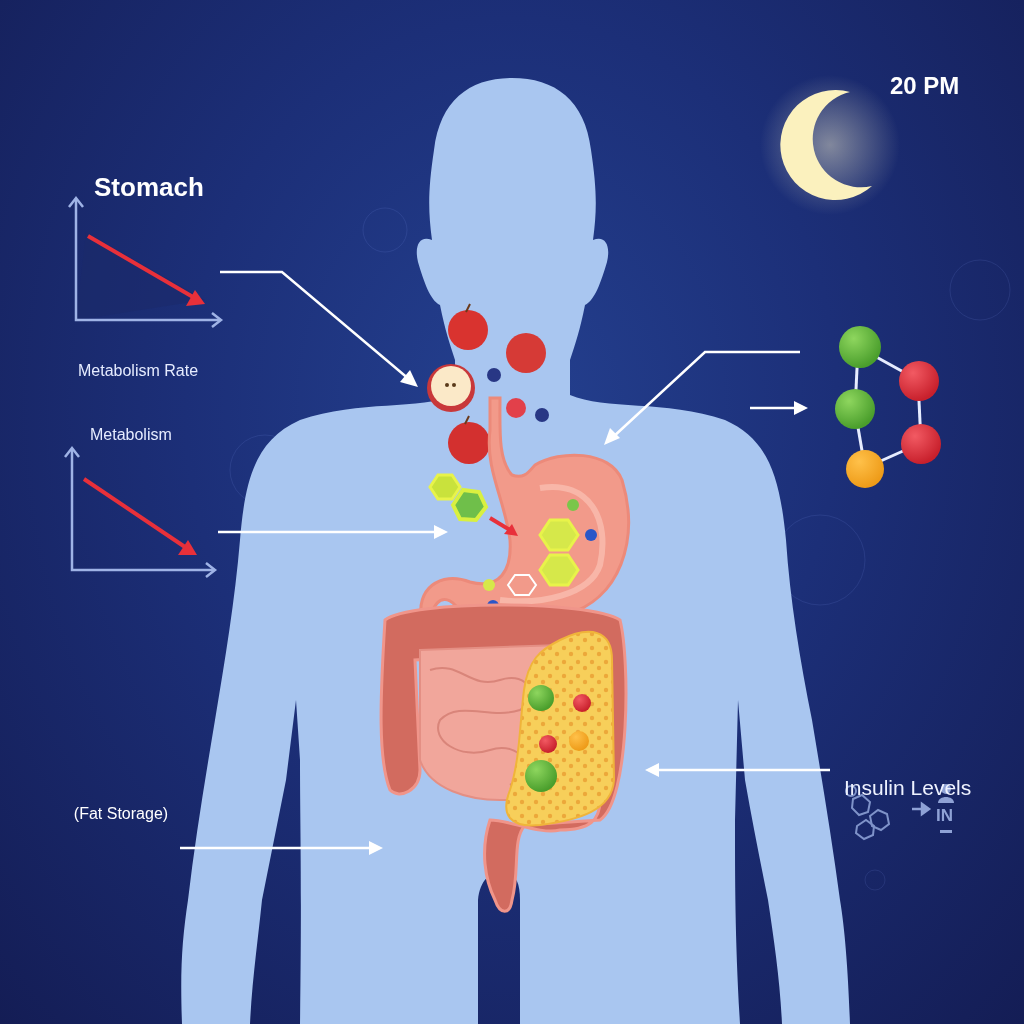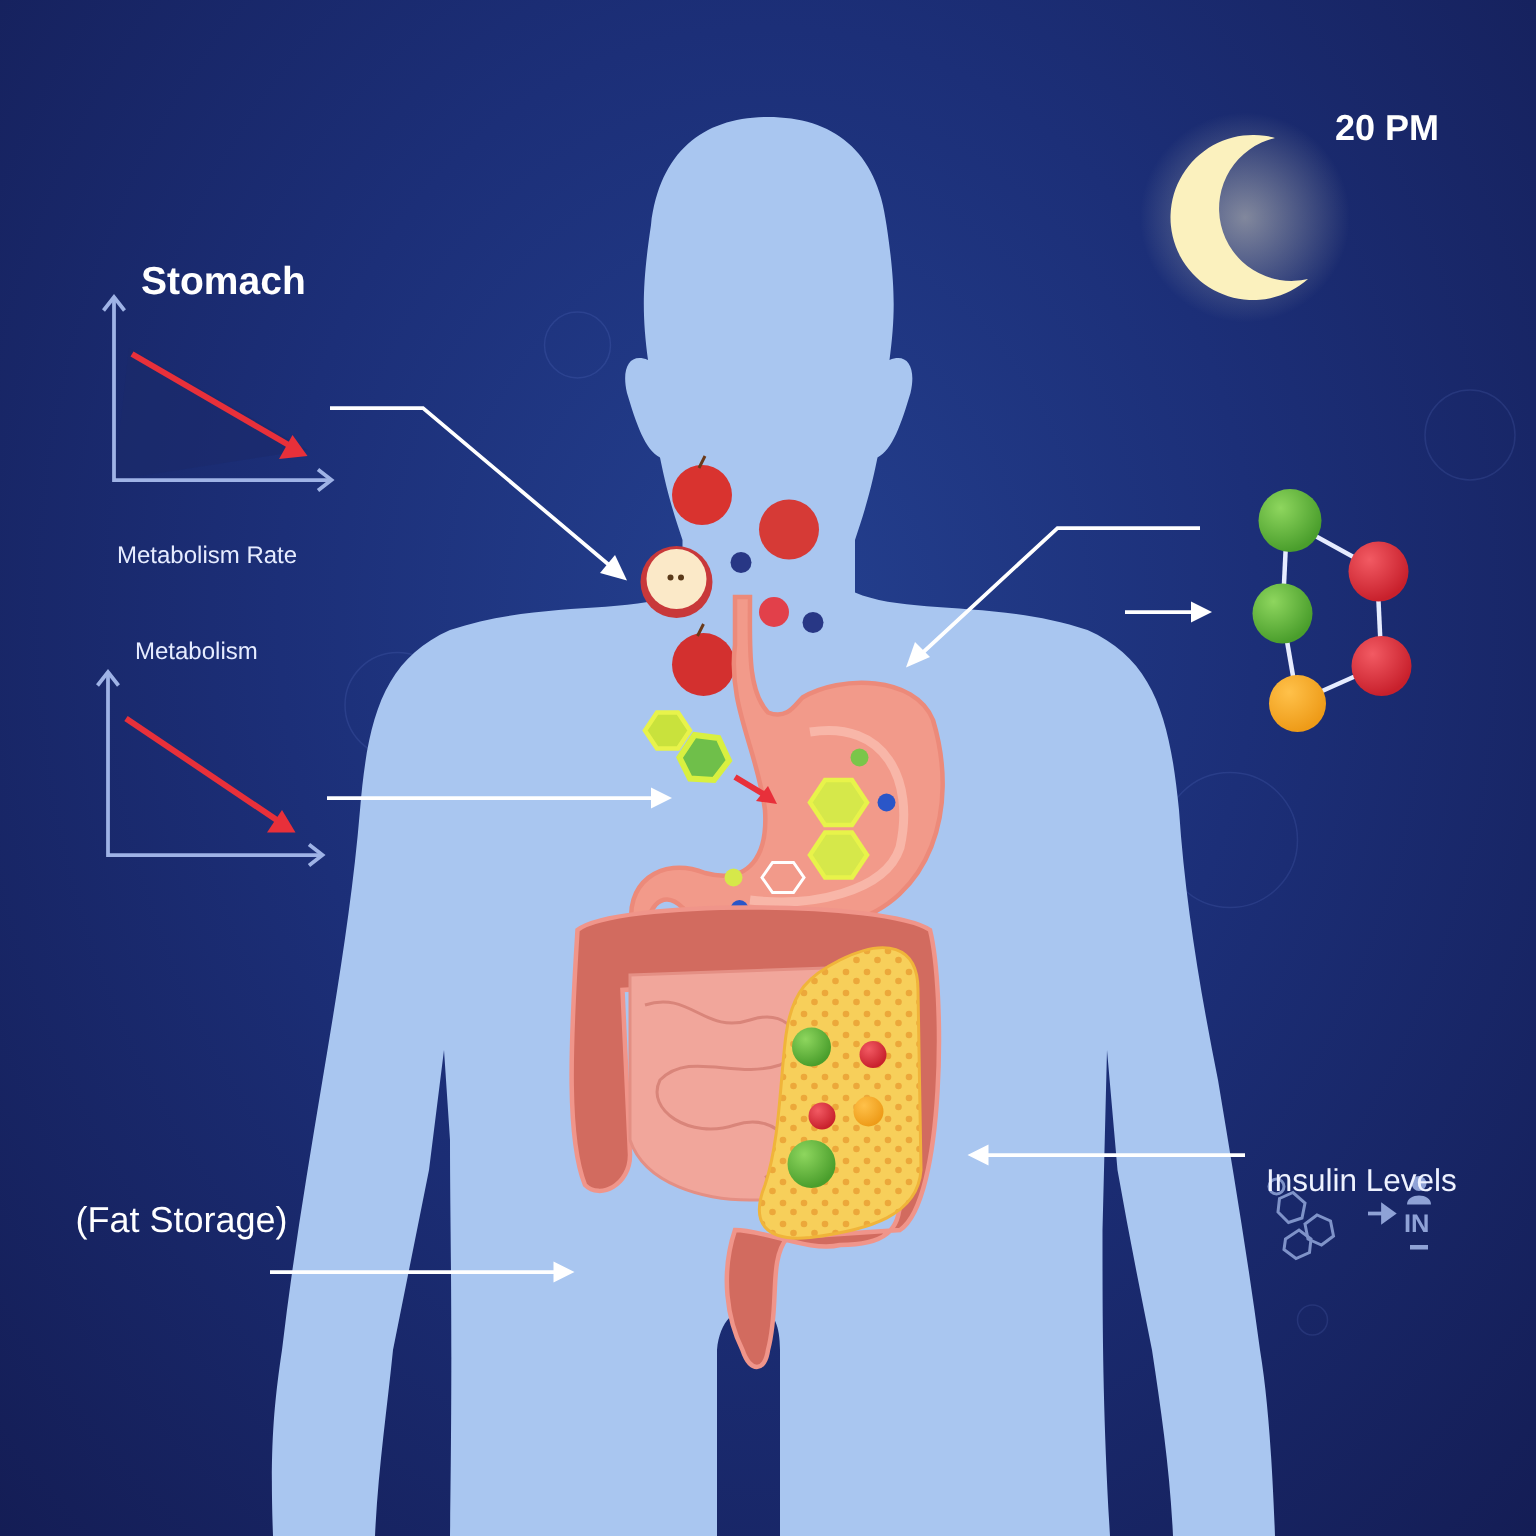--- a/index.html
+++ b/index.html
@@ -7,21 +7,21 @@
     width:1024px; height:1024px; overflow:hidden; position:relative;
     background: radial-gradient(ellipse at 50% 40%, #24408f 0%, #1c2f78 45%, #141d55 100%);
     font-family: "Liberation Sans", "DejaVu Sans", sans-serif;
   }
   svg.full { position:absolute; left:0; top:0; width:1024px; height:1024px; }
   .lbl { position:absolute; color:#ffffff; white-space:nowrap; }
   .title-bold { font-weight:bold; font-size:26px; }
   .light { color:#e6ecff; font-size:16px; }
   .time { font-weight:bold; font-size:24px; }
   .adipose { text-align:center; font-weight:bold; font-size:24px; line-height:32px; }
-  .adipose .sub { font-weight:normal; font-size:24px; line-height:24px; }
+  .adipose .sub { font-weight:normal; font-size:16px; line-height:24px; }
   .insulin { font-size:21px; color:#eef2ff; }
 </style>
 </head>
 <body>
 
 <svg class="full" viewBox="0 0 1024 1024">
   <defs>
     <radialGradient id="moonGlow" cx="50%" cy="50%" r="50%">
       <stop offset="0%" stop-color="#fff7d0" stop-opacity="0.45"></stop>
       <stop offset="100%" stop-color="#fff7d0" stop-opacity="0"></stop>

